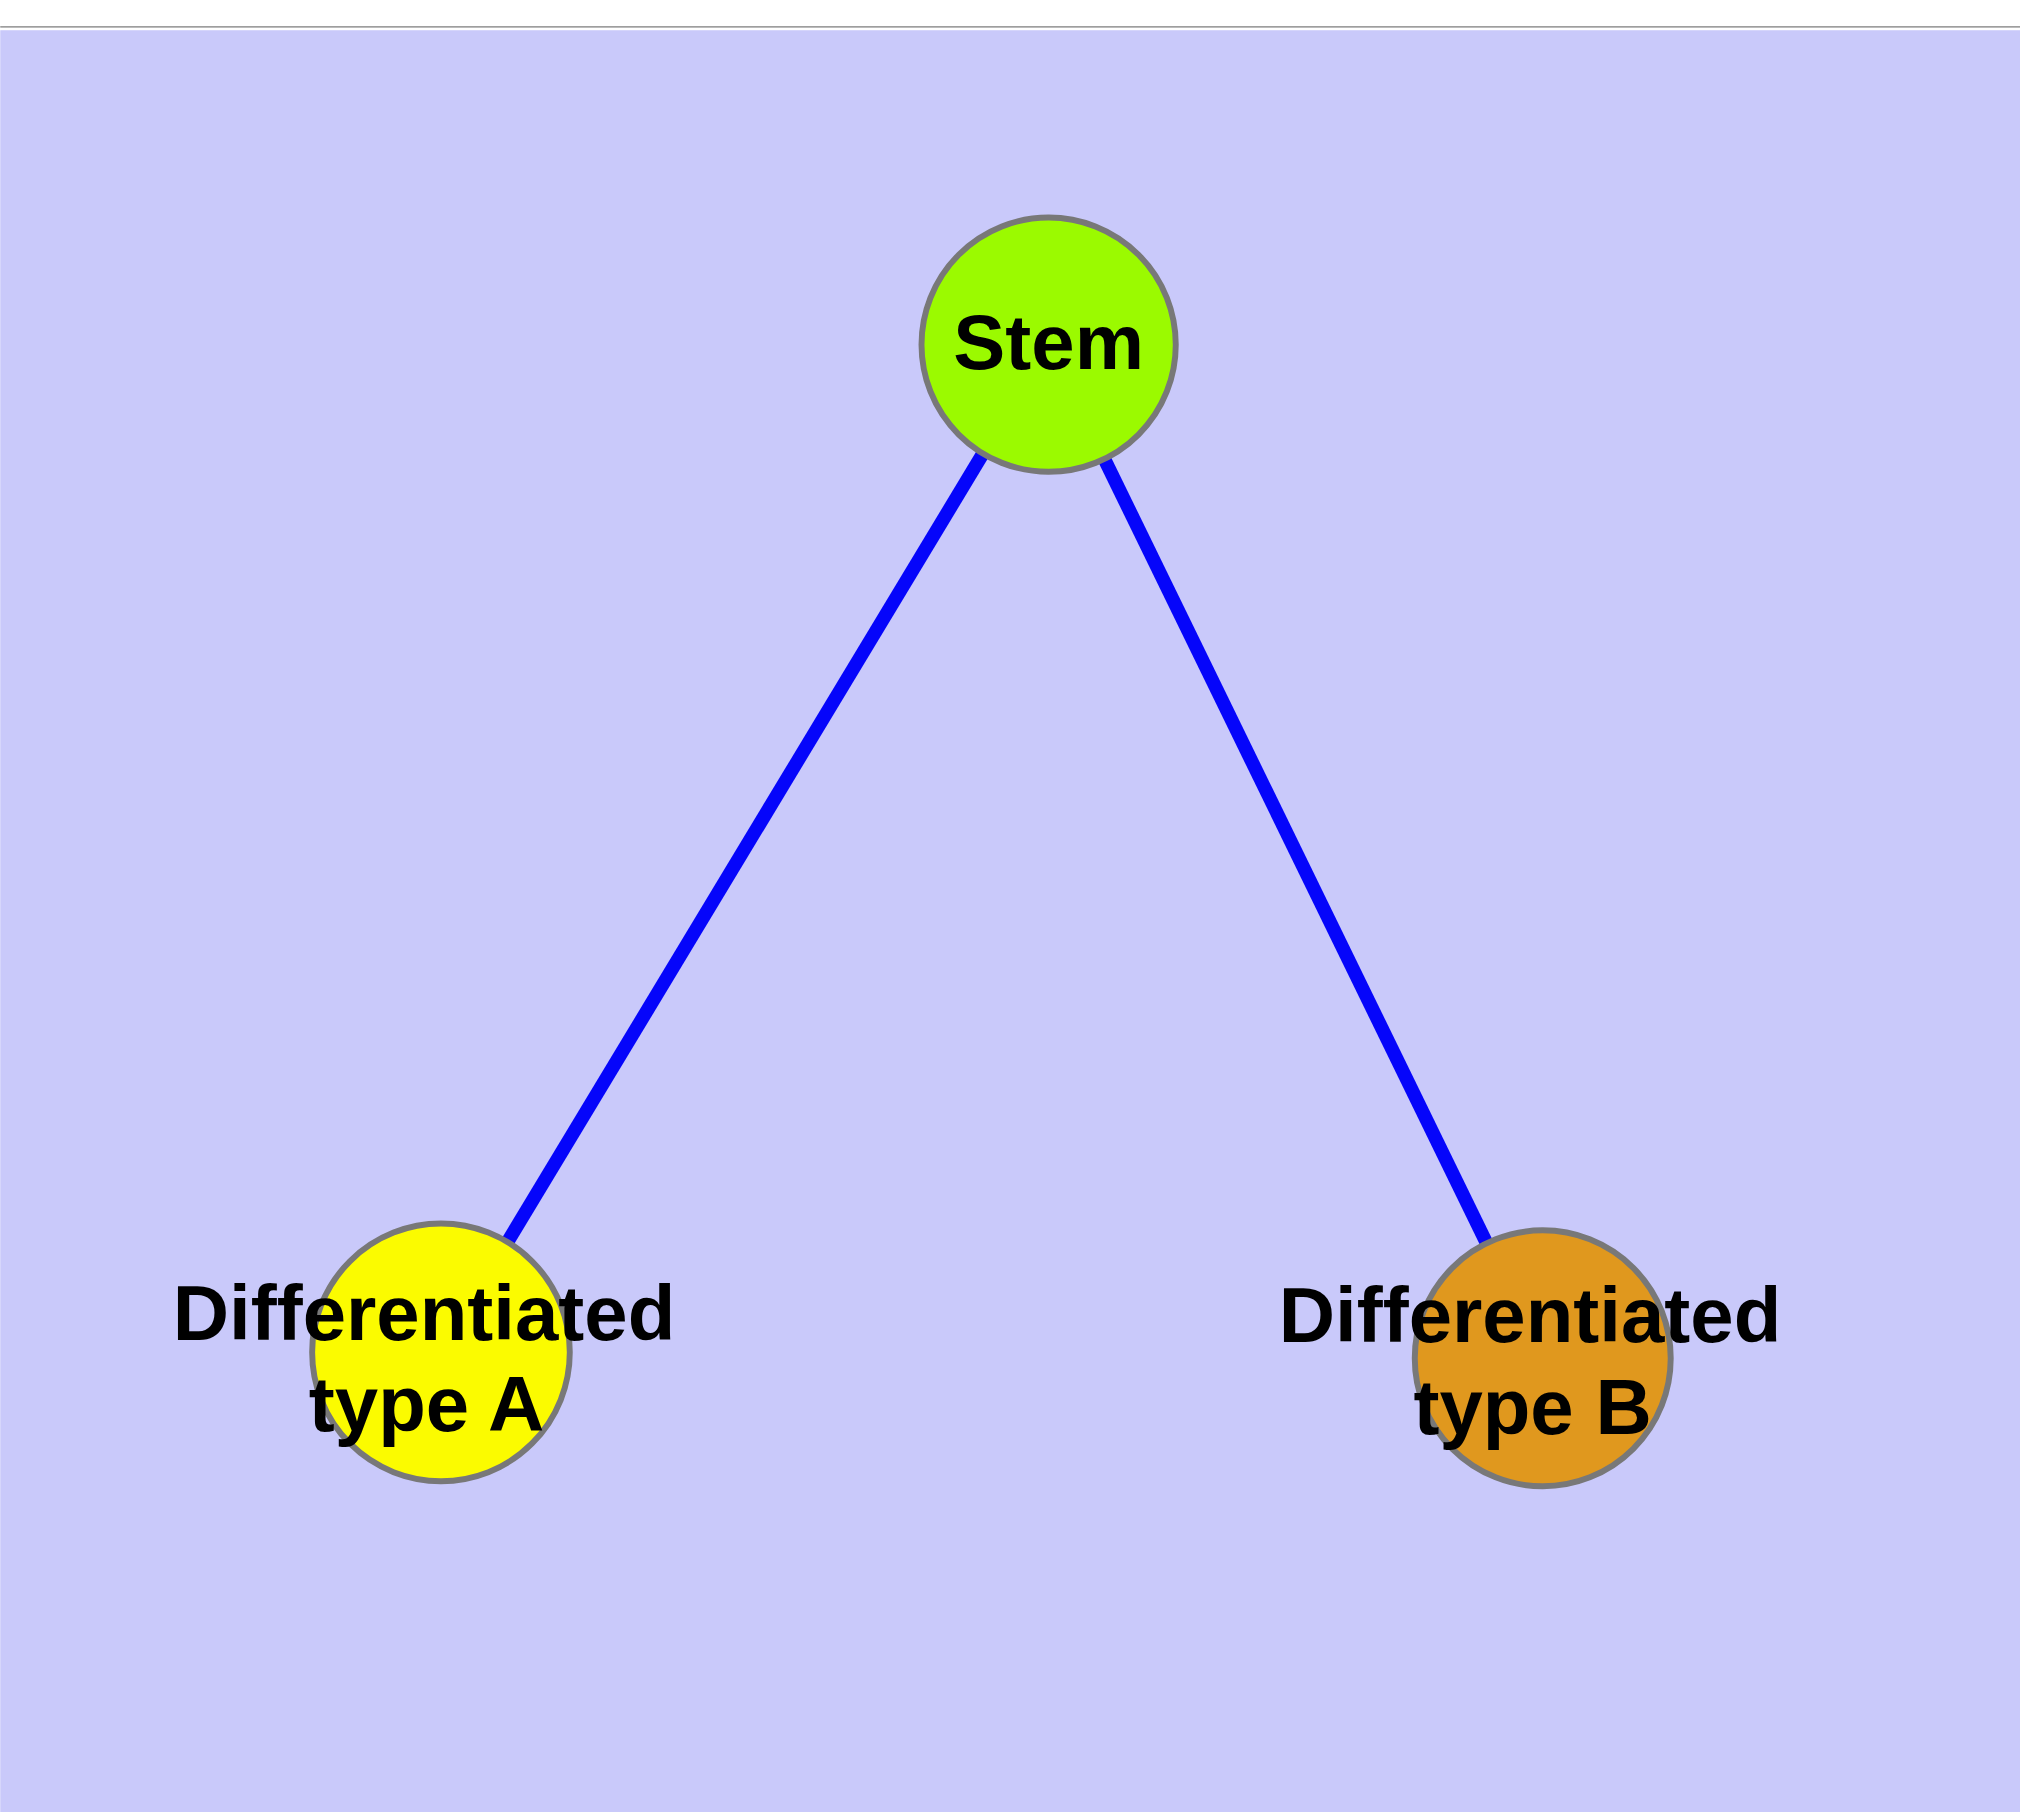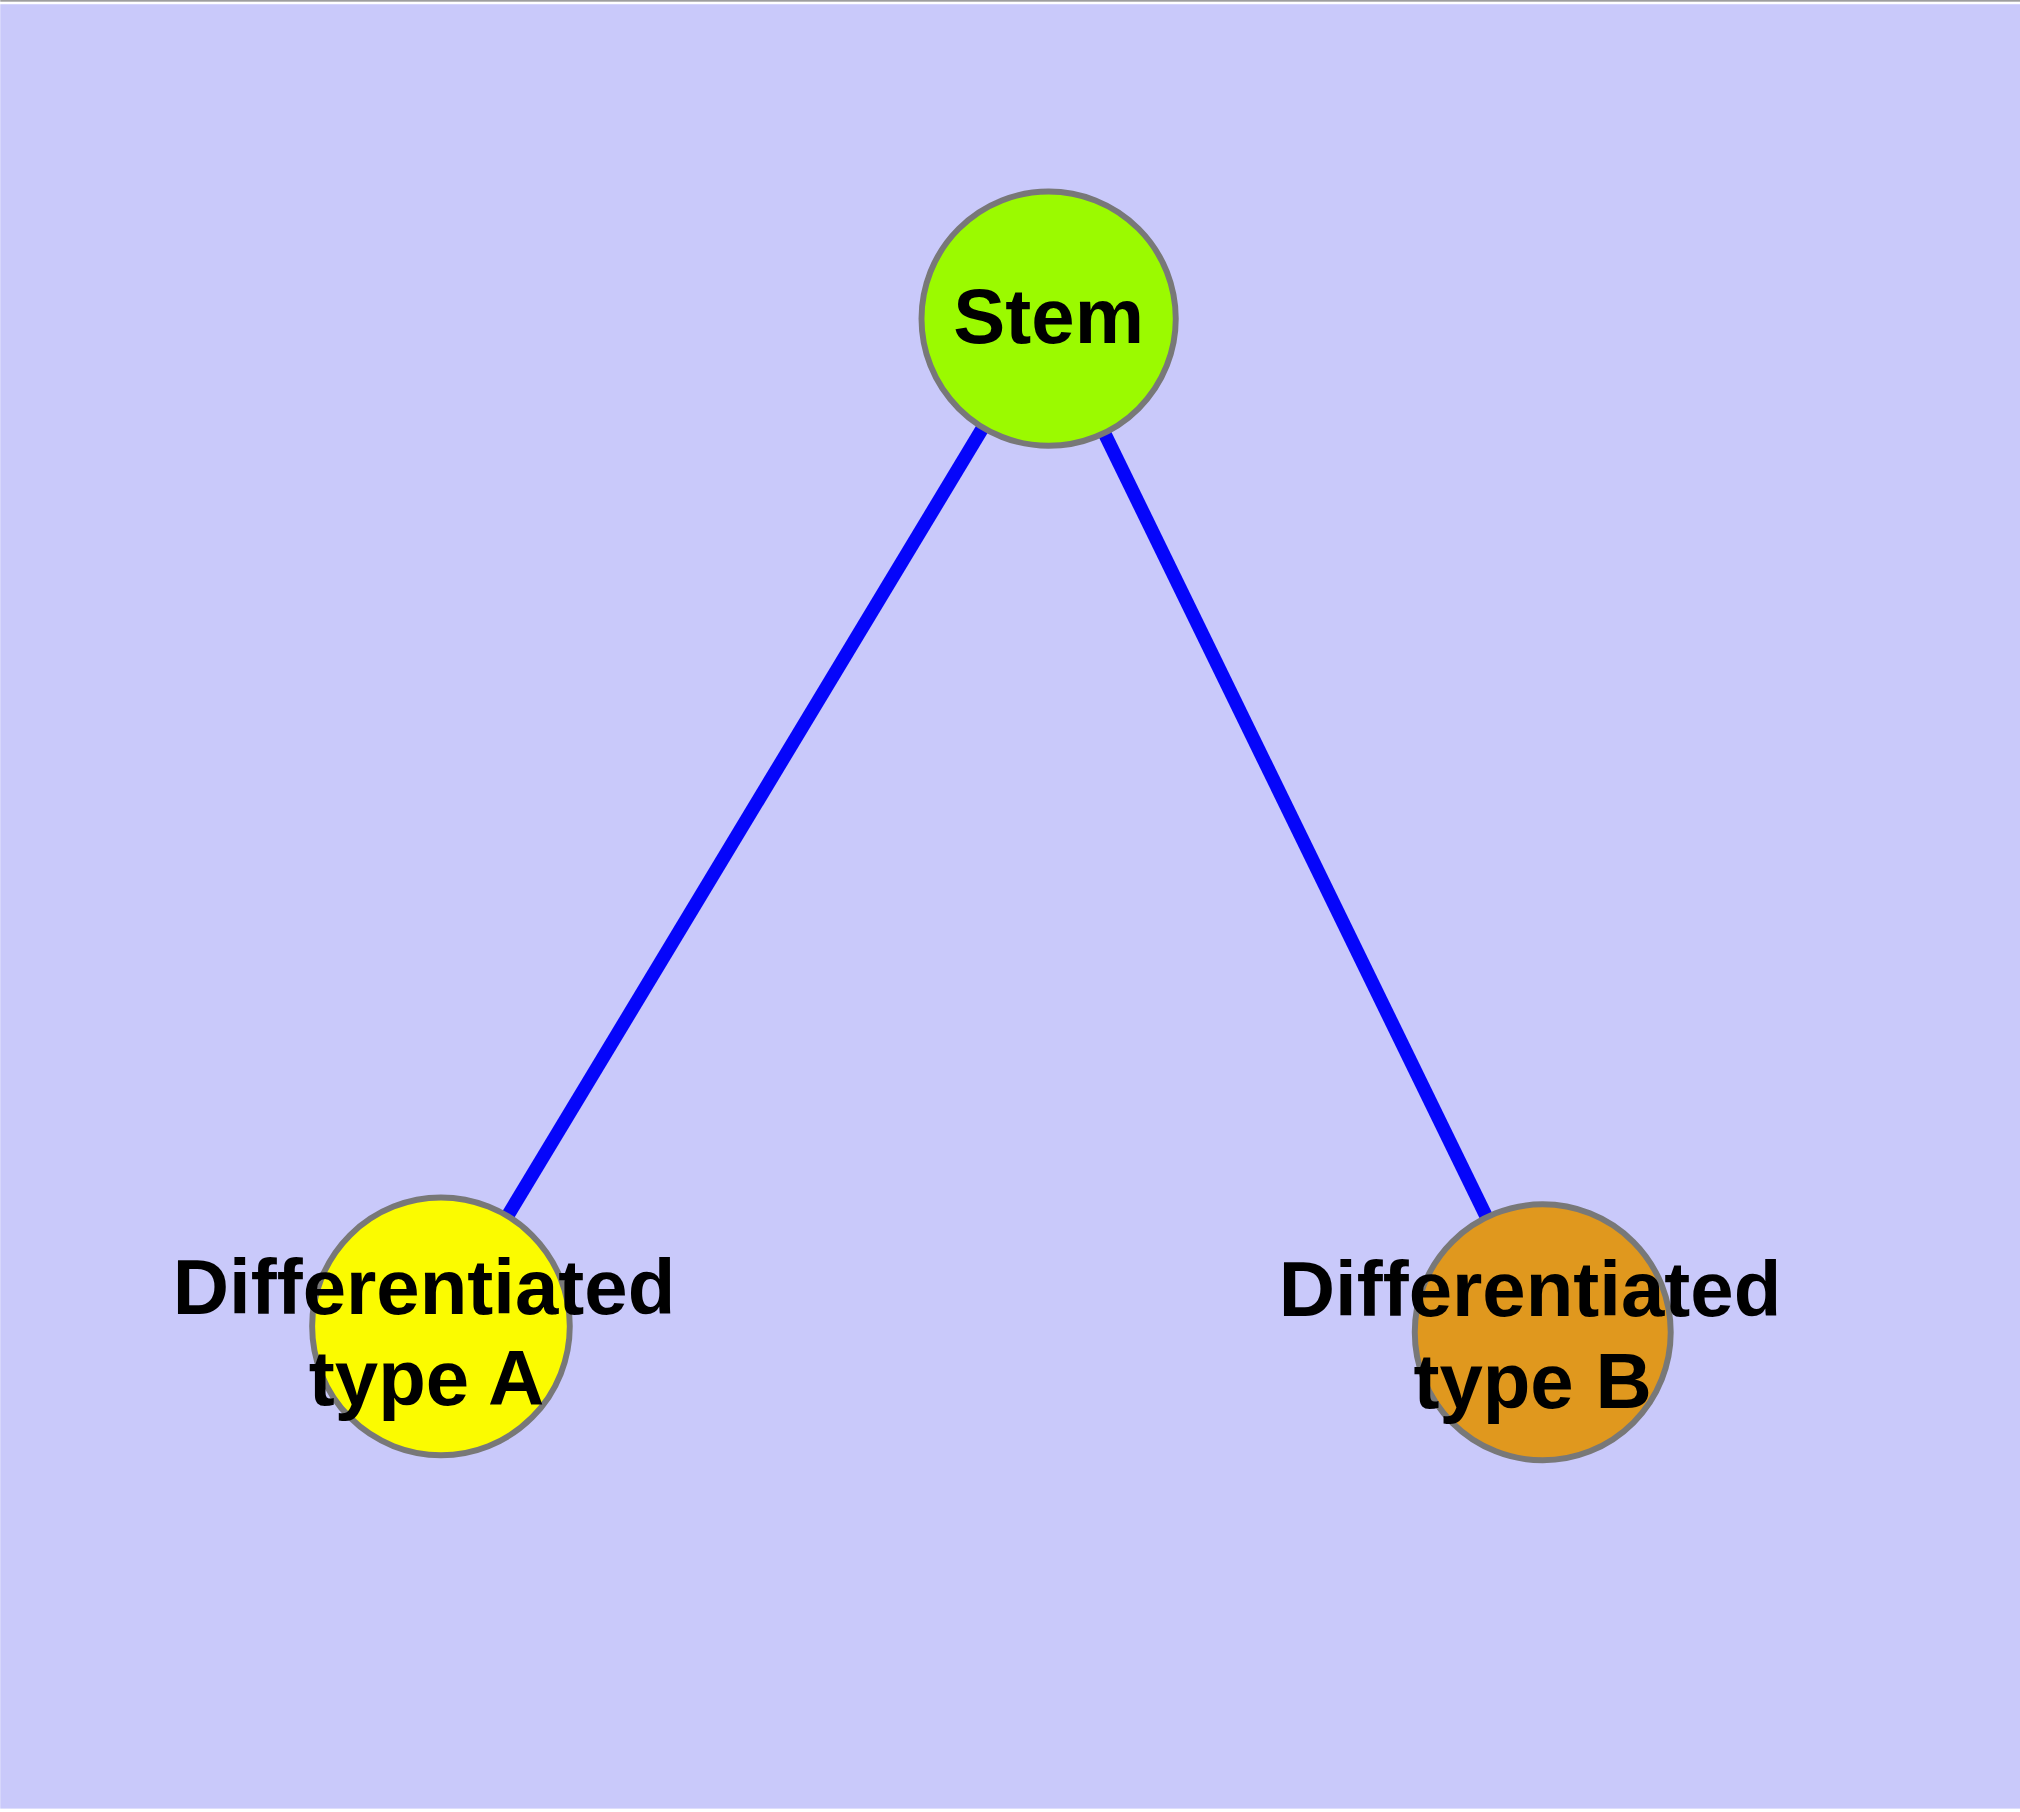--- a/index.html
+++ b/index.html
@@ -7,20 +7,21 @@
     padding: 0;
     background: #ffffff;
     width: 2021px;
     height: 1812px;
     overflow: hidden;
   }
   .canvas-wrap {
     position: relative;
     width: 2021px;
     height: 1278px;
+    margin-top: 26px;
   }
   svg.graph {
     display: block;
     width: 2021px;
     height: 1812px;
   }
   .edge-line {
     stroke-width: 16px;
     fill: none;
     stroke-linecap: butt;

